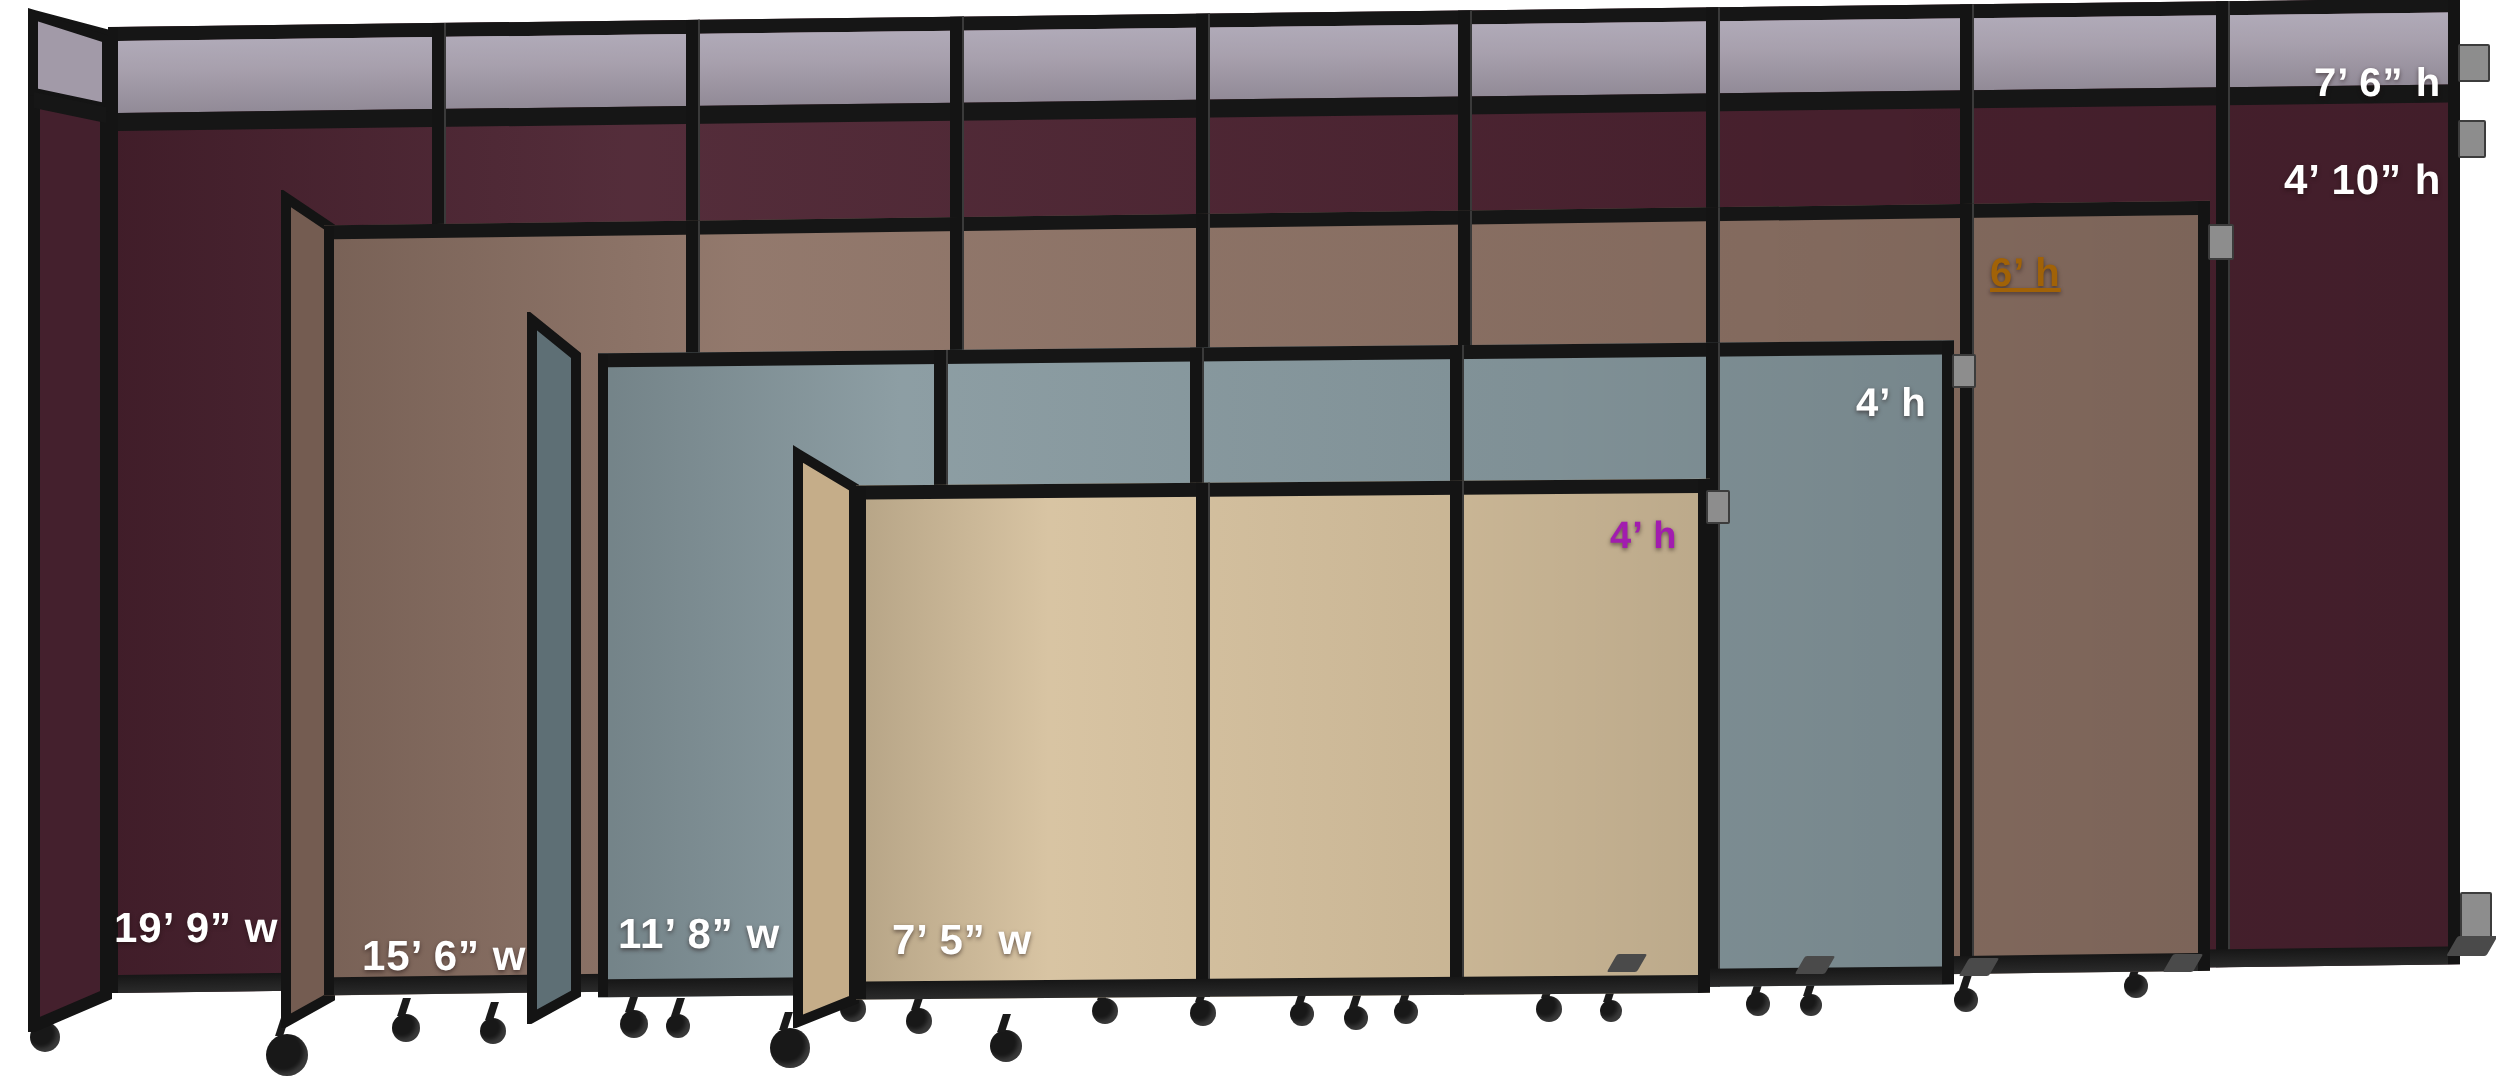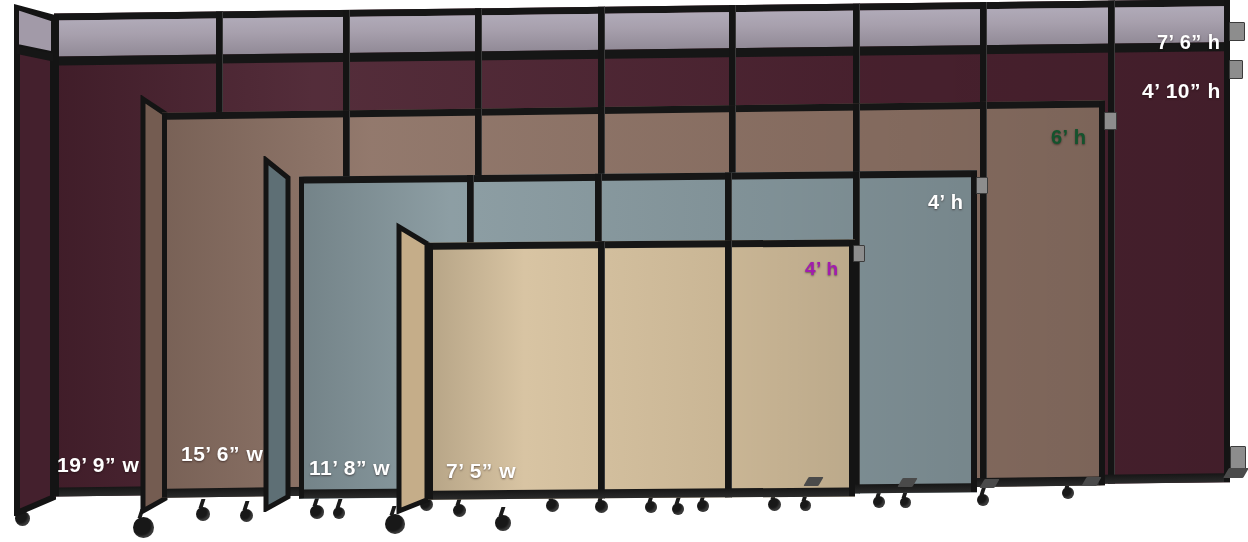--- a/index.html
+++ b/index.html
@@ -136,20 +136,20 @@
   <i class="caster" style="left:697px;top:500px;width:12px;height:12px"></i>
   <i class="caster" style="left:768px;top:498px;width:13px;height:13px"></i>
   <i class="caster" style="left:800px;top:500px;width:11px;height:11px"></i>
   <i class="caster" style="left:873px;top:496px;width:12px;height:12px"></i>
   <i class="caster" style="left:900px;top:497px;width:11px;height:11px"></i>
   <i class="caster" style="left:977px;top:494px;width:12px;height:12px"></i>
   <i class="caster" style="left:1062px;top:487px;width:12px;height:12px"></i>
 
   <span class="lbl" style="left: 1157px; top: 31px; font-size: 20px; color: rgb(255, 255, 255);">7’ 6” h</span>
   <span class="lbl" style="left: 1142px; top: 79px; font-size: 21px; color: rgb(255, 255, 255);">4’ 10” h</span>
-  <span class="lbl" style="left: 1051px; top: 126px; font-size: 20px; color: #14532d;">6’ h</span>
+  <span class="lbl" style="left: 995px; top: 126px; font-size: 20px; color: #a16207; text-decoration: underline;">6’ h</span>
   <span class="lbl" style="left: 928px; top: 191px; font-size: 20px; color: rgb(255, 255, 255);">4’ h</span>
   <span class="lbl" style="left: 805px; top: 258px; font-size: 19px; color: #a21caf;">4’ h</span>
   <span class="lbl" style="left: 57px; top: 453px; font-size: 21px; color: rgb(255, 255, 255);">19’ 9” w</span>
-  <span class="lbl" style="left: 181px; top: 442px; font-size: 21px; color: rgb(255, 255, 255);">15’ 6” w</span>
+  <span class="lbl" style="left: 181px; top: 467px; font-size: 21px; color: rgb(255, 255, 255);">15’ 6” w</span>
   <span class="lbl" style="left: 309px; top: 456px; font-size: 21px; color: rgb(255, 255, 255);">11’ 8” w</span>
   <span class="lbl" style="left: 446px; top: 459px; font-size: 21px; color: rgb(255, 255, 255);">7’ 5” w</span>
 </div>
 
 </body></html>

